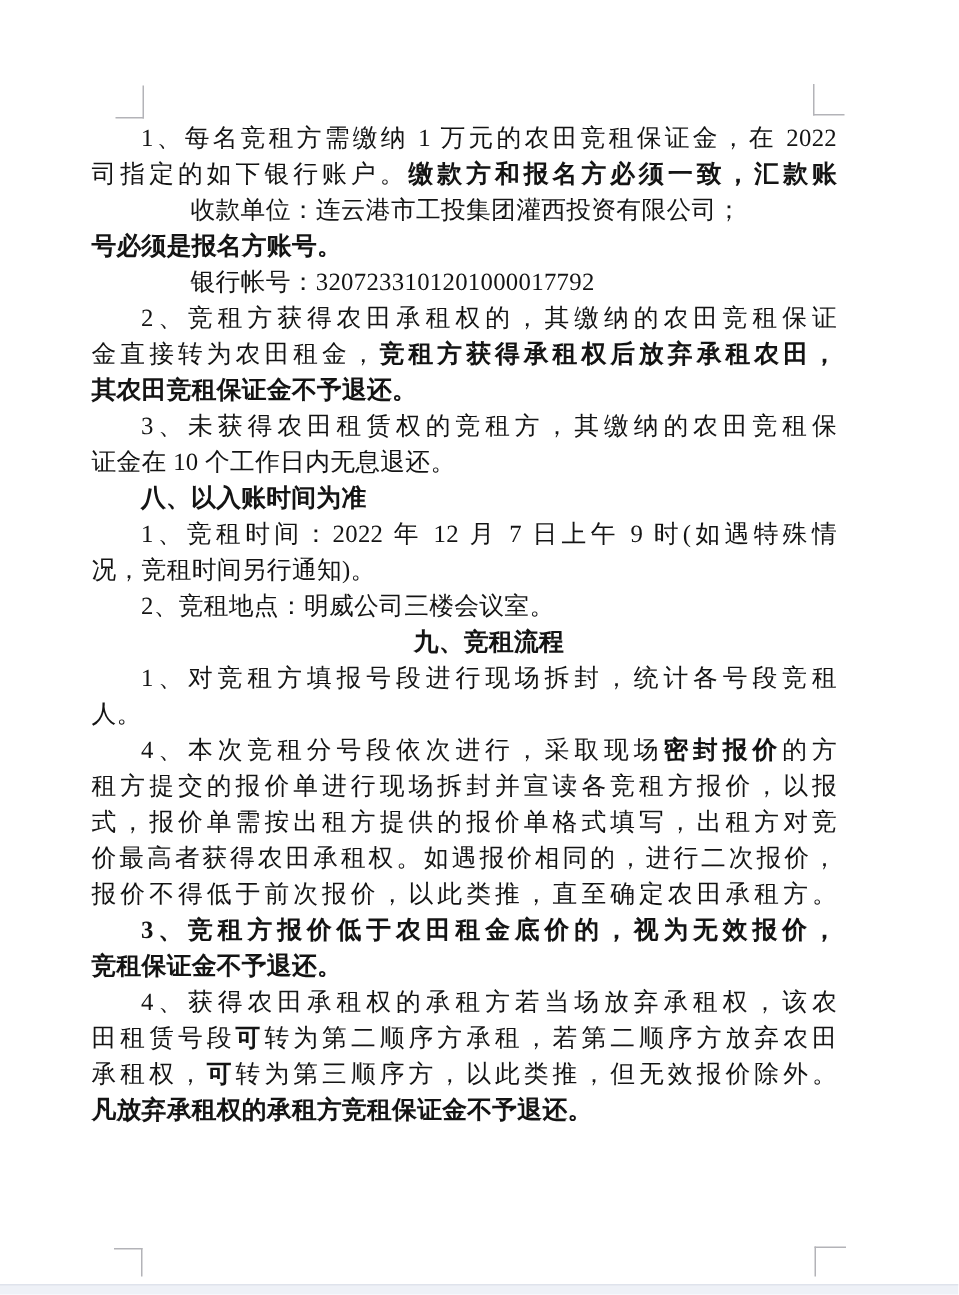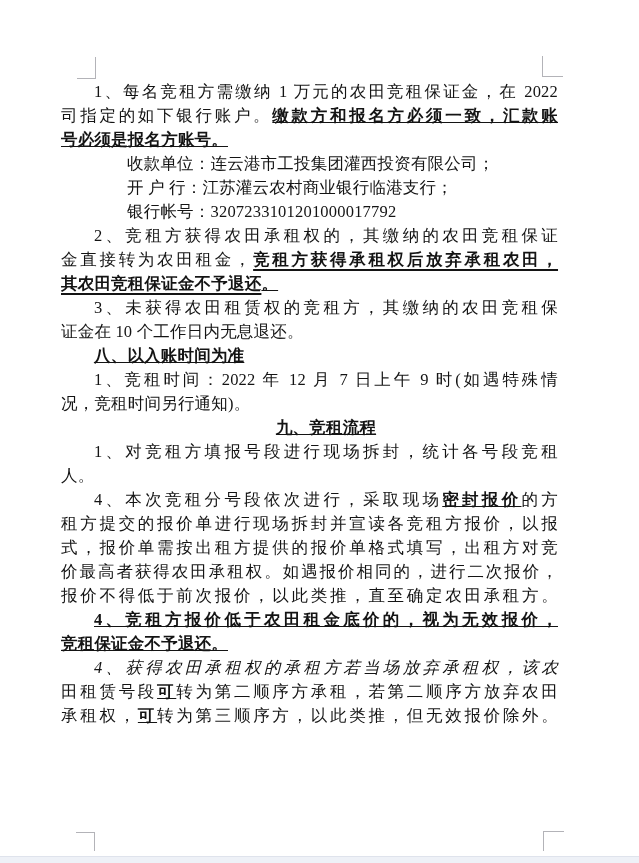--- a/index.html
+++ b/index.html
@@ -22,21 +22,21 @@
   .line {
     font-size: 16.5px;
     line-height: 24px;
     height: 24px;
     letter-spacing: 0.2px;
   }
   .line.fill {
     text-align: justify;
     text-align-last: justify;
   }
-  .b { font-weight: bold; text-decoration: underline; }
+  .b { font-weight: bold; }
   .u {
     text-underline-offset: 4px;
     text-decoration-thickness: 1.5px;
   }
   .crop-mark { position: absolute; }
   .crop-mark.tl {
     left: 77px; top: 57px; width: 18px; height: 21px;
     border-right: 1px solid var(--mark-color, #b3b3b8);
     border-bottom: 1px solid var(--mark-color, #b3b3b8);
   }
@@ -67,41 +67,42 @@
 
 <main class="page" style="--page-bg: #ffffff; --text-color: #141414; --mark-color: #b3b3b8; --strip-color: #eef1f7;">
   <div class="crop-mark tl"></div>
   <div class="crop-mark tr"></div>
   <div class="crop-mark bl"></div>
   <div class="crop-mark br"></div>
 
   <section class="text-block">
       <div class="line fill" style="text-indent: 33px;"><span class="">1、每名竞租方需缴纳 1 万元的农田竞租保证金，在 2022</span></div>
       <div class="line fill"><span class="">司指定的如下银行账户。</span><span class="b">缴款方和报名方必须一致，汇款账</span></div>
+      <div class="line" style="text-indent: 66px;"><span class="">收款单位：连云港市工投集团灌西投资有限公司；</span></div>
       <div class="line"><span class="b">号必须是报名方账号。</span></div>
-      <div class="line" style="text-indent: 66px;"><span class="">收款单位：连云港市工投集团灌西投资有限公司；</span></div>
-      <div class="line" style="text-indent: 66px;"><span class="">开 户 行：江苏灌云农村商业银行临港支行；</span></div>
       <div class="line" style="text-indent: 66px;"><span class="">银行帐号：3207233101201000017792</span></div>
       <div class="line fill" style="text-indent: 33px;"><span class="">2、竞租方获得农田承租权的，其缴纳的农田竞租保证</span></div>
       <div class="line fill"><span class="">金直接转为农田租金，</span><span class="b u">竞租方获得承租权后放弃承租农田，</span></div>
       <div class="line"><span class="b u">其农田竞租保证金不予退还</span><span class="b">。</span></div>
       <div class="line fill" style="text-indent: 33px;"><span class="">3、未获得农田租赁权的竞租方，其缴纳的农田竞租保</span></div>
       <div class="line"><span class="">证金在 10 个工作日内无息退还。</span></div>
       <div class="line" style="text-indent: 33px;"><span class="b">八、以入账时间为准</span></div>
       <div class="line fill" style="text-indent: 33px;"><span class="">1、竞租时间：2022 年 12 月 7 日上午 9 时(如遇特殊情</span></div>
       <div class="line"><span class="">况，竞租时间另行通知)。</span></div>
+      <div class="line" style="text-indent: 33px;"><span class="">2、竞租地点：明威公司三楼会议室。</span></div>
       <div class="line" style="text-indent: 33px; text-align: center;"><span class="b">九、竞租流程</span></div>
       <div class="line fill" style="text-indent: 33px;"><span class="">1、对竞租方填报号段进行现场拆封，统计各号段竞租</span></div>
       <div class="line"><span class="">人。</span></div>
       <div class="line fill" style="text-indent: 33px;"><span class="">4、本次竞租分号段依次进行，采取现场</span><span class="b">密封报价</span><span class="">的方</span></div>
       <div class="line fill"><span class="">租方提交的报价单进行现场拆封并宣读各竞租方报价，以报</span></div>
       <div class="line fill"><span class="">式，报价单需按出租方提供的报价单格式填写，出租方对竞</span></div>
       <div class="line fill"><span class="">价最高者获得农田承租权。如遇报价相同的，进行二次报价，</span></div>
       <div class="line fill"><span class="">报价不得低于前次报价，以此类推，直至确定农田承租方。</span></div>
-      <div class="line fill" style="text-indent: 33px;"><span class="b">4、竞租方报价低于农田租金底价的，视为无效报价，</span></div>
+      <div class="line fill" style="text-indent: 33px;"><span class="b">3、竞租方报价低于农田租金底价的，视为无效报价，</span></div>
       <div class="line"><span class="b">竞租保证金不予退还。</span></div>
-      <div class="line fill" style="text-indent: 33px; font-style: italic;"><span class="">4、获得农田承租权的承租方若当场放弃承租权，该农</span></div>
+      <div class="line fill" style="text-indent: 33px;"><span class="">4、获得农田承租权的承租方若当场放弃承租权，该农</span></div>
       <div class="line fill"><span class="">田租赁号段</span><span class="b">可</span><span class="">转为第二顺序方承租，若第二顺序方放弃农田</span></div>
       <div class="line fill"><span class="">承租权，</span><span class="b">可</span><span class="">转为第三顺序方，以此类推，但无效报价除外。</span></div>
+      <div class="line"><span class="b">凡放弃承租权的承租方竞租保证金不予退还。</span></div>
     </section>
 
   <div class="bottom-strip"></div>
 </main>
 
 </body></html>

